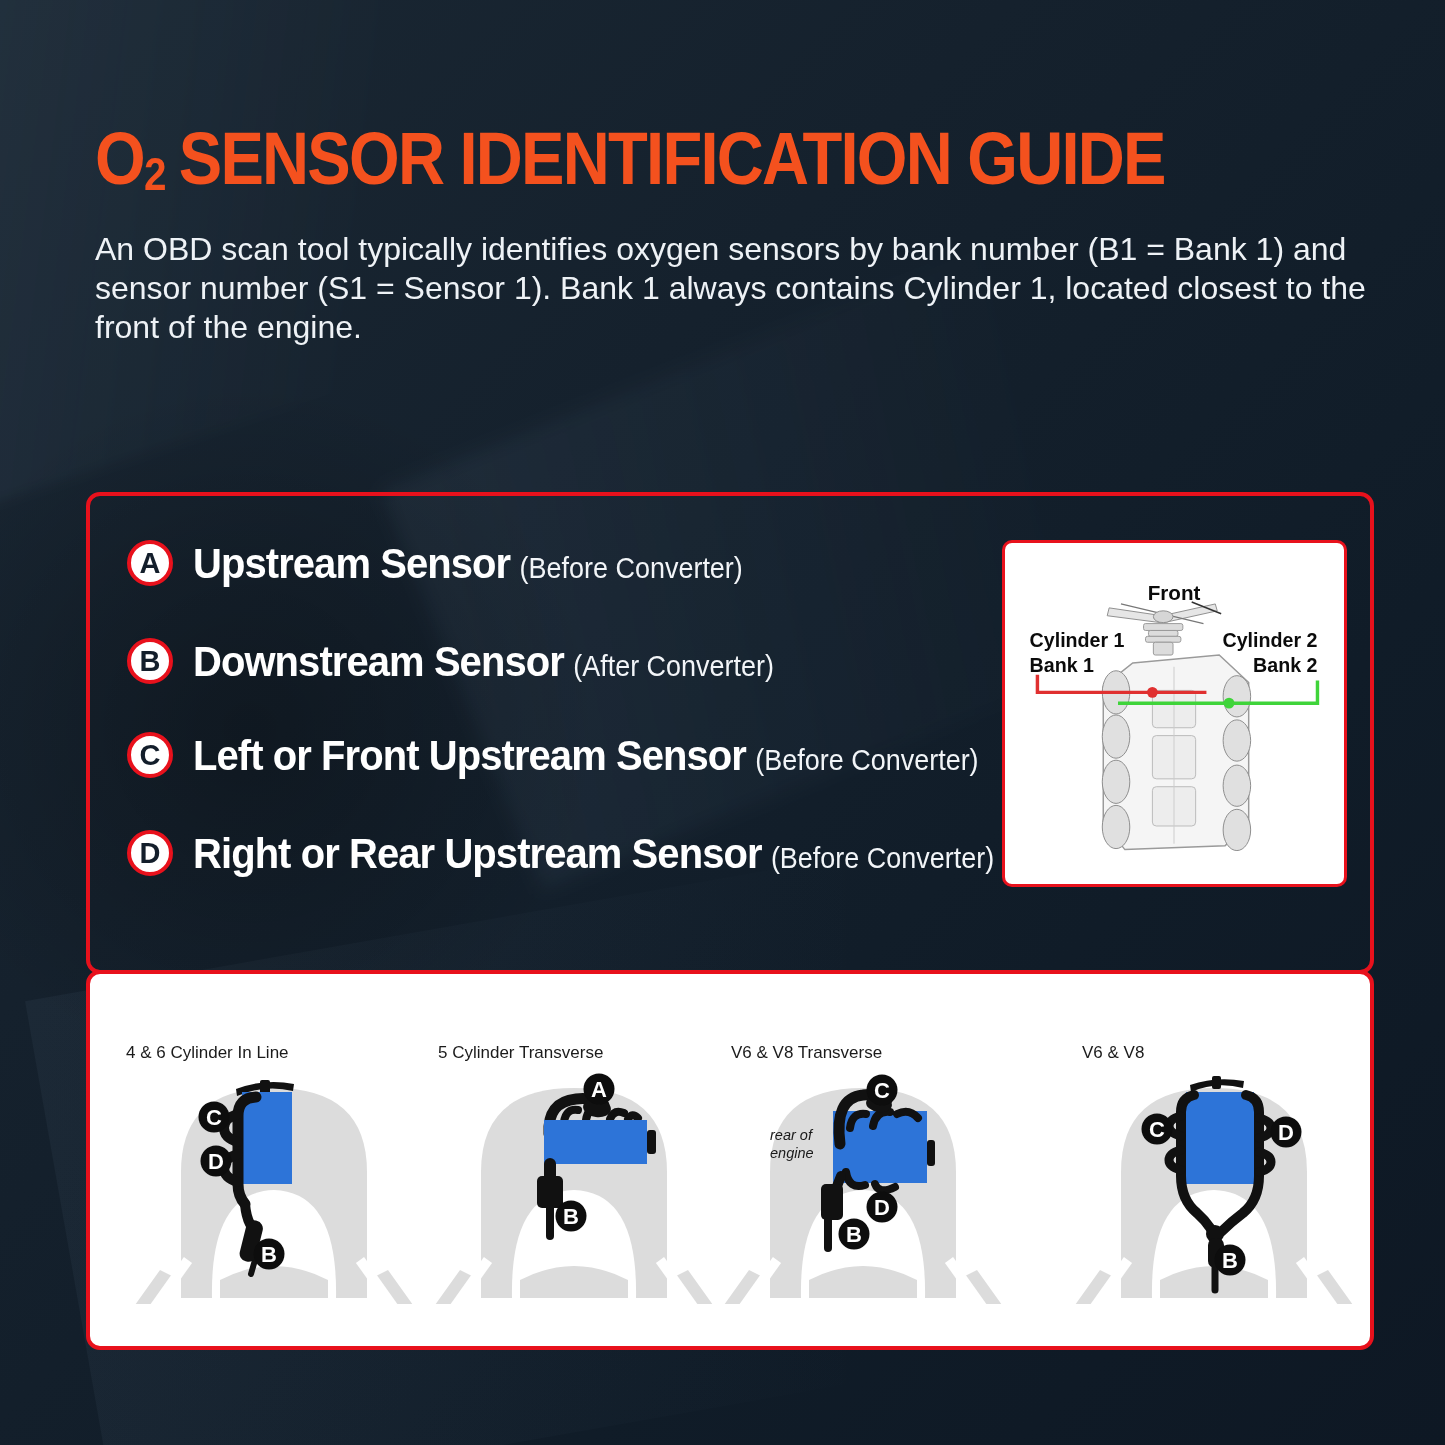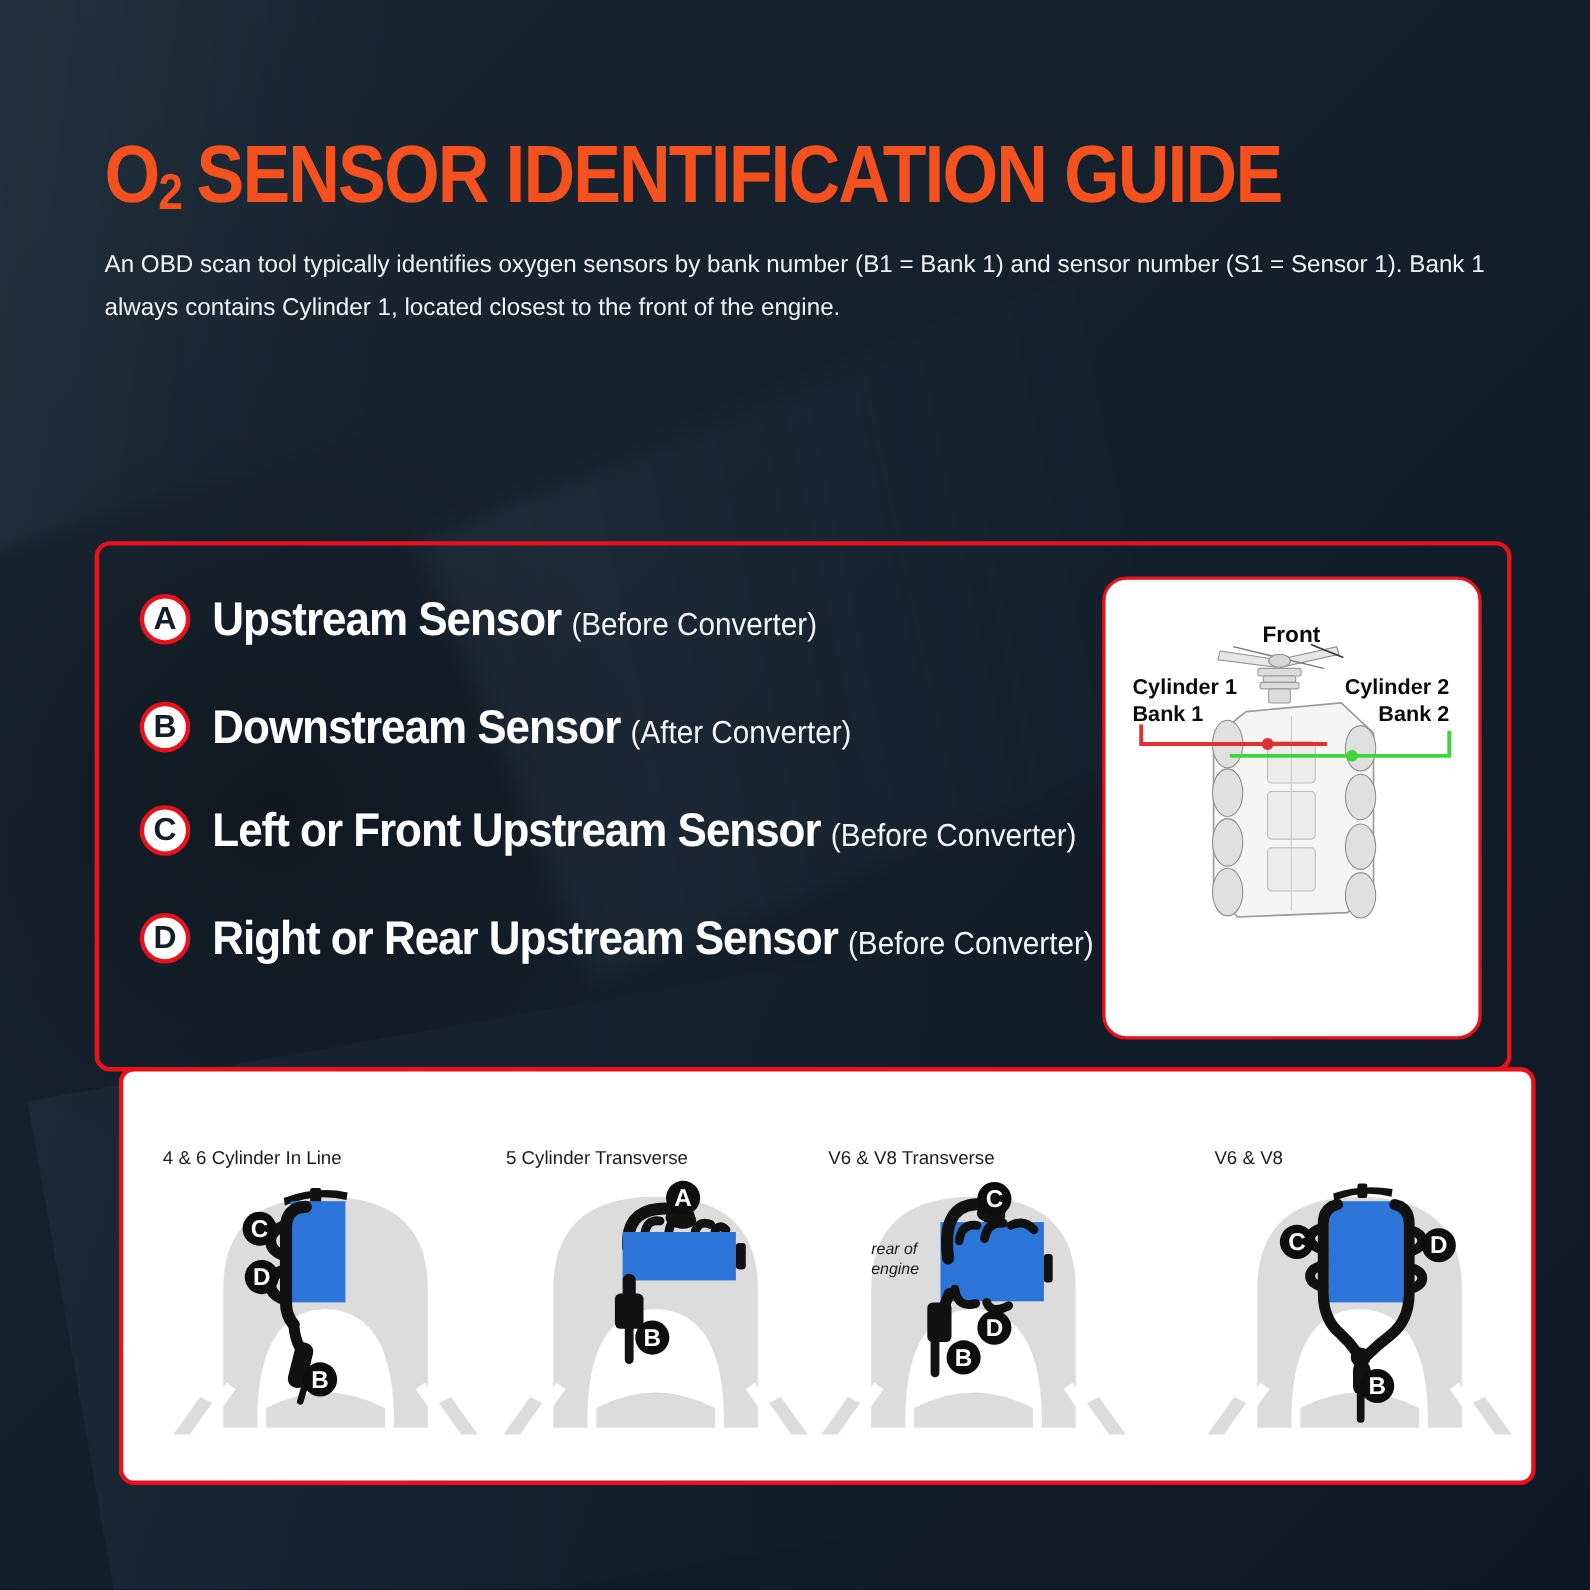--- a/index.html
+++ b/index.html
@@ -20,44 +20,44 @@
       background:radial-gradient(closest-side,rgba(0,0,0,0.28),rgba(0,0,0,0));}
 
   
   .title{position:absolute;left:95px;top:66px;white-space:nowrap;color:#f4511e;
          font-weight:bold;font-size:74px;letter-spacing:-2px;
          transform:scaleX(0.88);transform-origin:left top;}
   .title .o2sub{font-size:46px;vertical-align:baseline;position:relative;top:6px;letter-spacing:0;}
   .title .rest{margin-left:14px;}
 
   
-  .para{position:absolute;left:95px;width:1280px;color:#eef2f6;font-size:22px;line-height:39px;}
+  .para{position:absolute;left:95px;width:1280px;color:#eef2f6;font-size:32px;line-height:39px;}
   #p1{top:198px;}
   #p2{top:336px;}
 
   
   .legend-box{position:absolute;left:86px;top:492px;width:1288px;height:482px;box-sizing:border-box;
               border:4px solid #e8111c;border-radius:14px;}
   .legend-row{position:absolute;left:37px;display:flex;align-items:center;height:48px;}
   #row-a{top:43px;} #row-b{top:141px;} #row-c{top:235px;} #row-d{top:333px;}
   .badge{width:38px;height:38px;border-radius:50%;background:#ffffff;border:4px solid #e8111c;
          display:flex;align-items:center;justify-content:center;flex:0 0 auto;
          color:#131e2b;font-weight:bold;font-size:29px;}
   .ltext{display:flex;align-items:baseline;margin-left:20px;transform:scaleX(0.93);transform-origin:left center;white-space:nowrap;}
   .lname{color:#ffffff;font-weight:bold;font-size:43px;letter-spacing:-1px;}
   .lqual{color:#f2f5f8;font-size:29px;margin-left:10px;}
 
   
-  .engine-panel{position:absolute;left:912px;top:28px;width:345px;height:421px;box-sizing:border-box;
-                background:#ffffff;border:3px solid #e8111c;border-radius:22px;overflow:hidden;}
+  .engine-panel{position:absolute;left:912px;top:44px;width:345px;height:347px;box-sizing:border-box;
+                background:#ffffff;border:3px solid #e8111c;border-radius:10px;overflow:hidden;}
   .engine-panel svg{display:block;}
 
   
   .layouts-box{position:absolute;left:86px;top:970px;width:1288px;height:380px;box-sizing:border-box;
-               background:#ffffff;border:4px solid #e8111c;border-radius:14px;margin-left:22px;}
+               background:#ffffff;border:4px solid #e8111c;border-radius:14px;}
   .cell{position:absolute;top:70px;width:300px;}
   #cell1{left:34px;} #cell2{left:334px;} #cell3{left:623px;} #cell4{left:974px;}
   .dlabel{height:20px;font-size:17px;line-height:18px;color:#1b1b1b;}
   #cell1 .dlabel{padding-left:2px;} #cell2 .dlabel{padding-left:14px;}
   #cell3 .dlabel{padding-left:18px;} #cell4 .dlabel{padding-left:18px;}
   svg text{font-family:"Liberation Sans",sans-serif;}
   .hiddefs{position:absolute;width:0;height:0;}
 </style>
 </head>
 <body>

